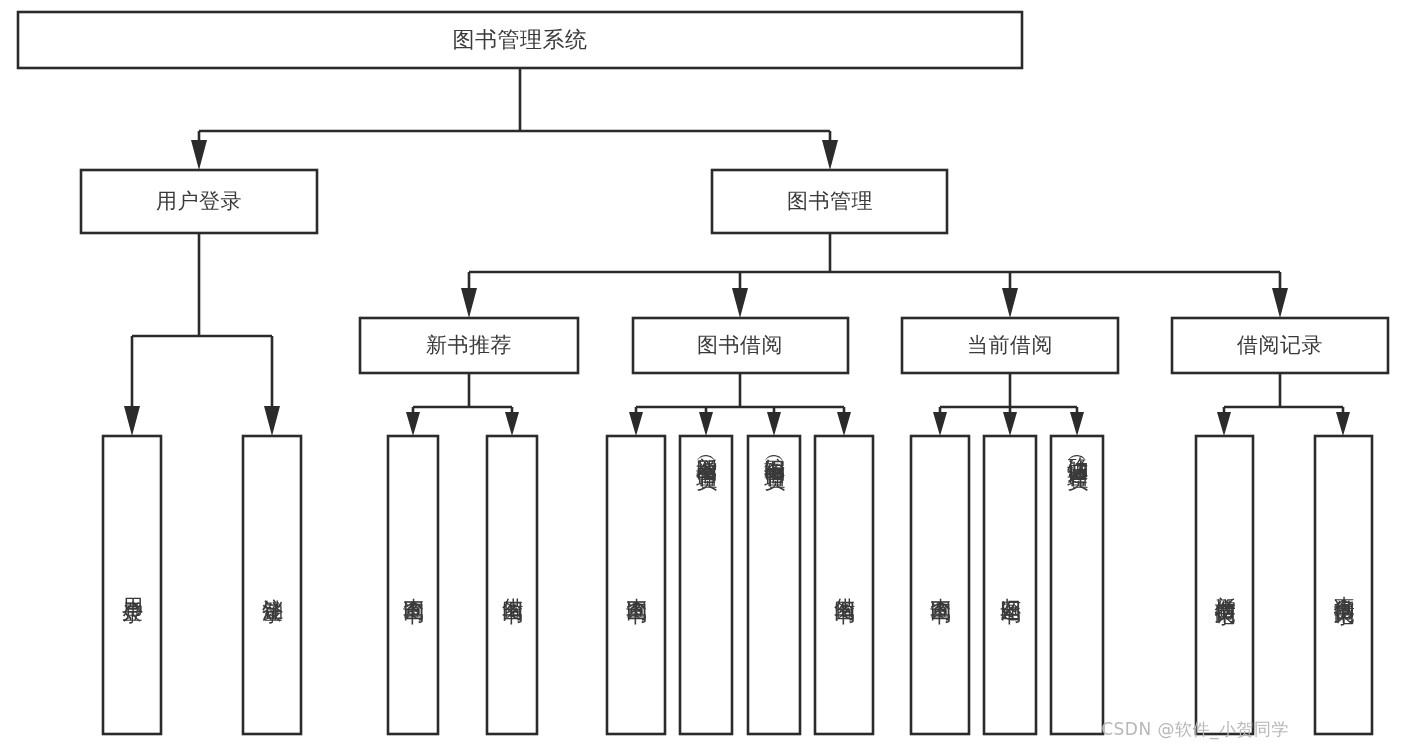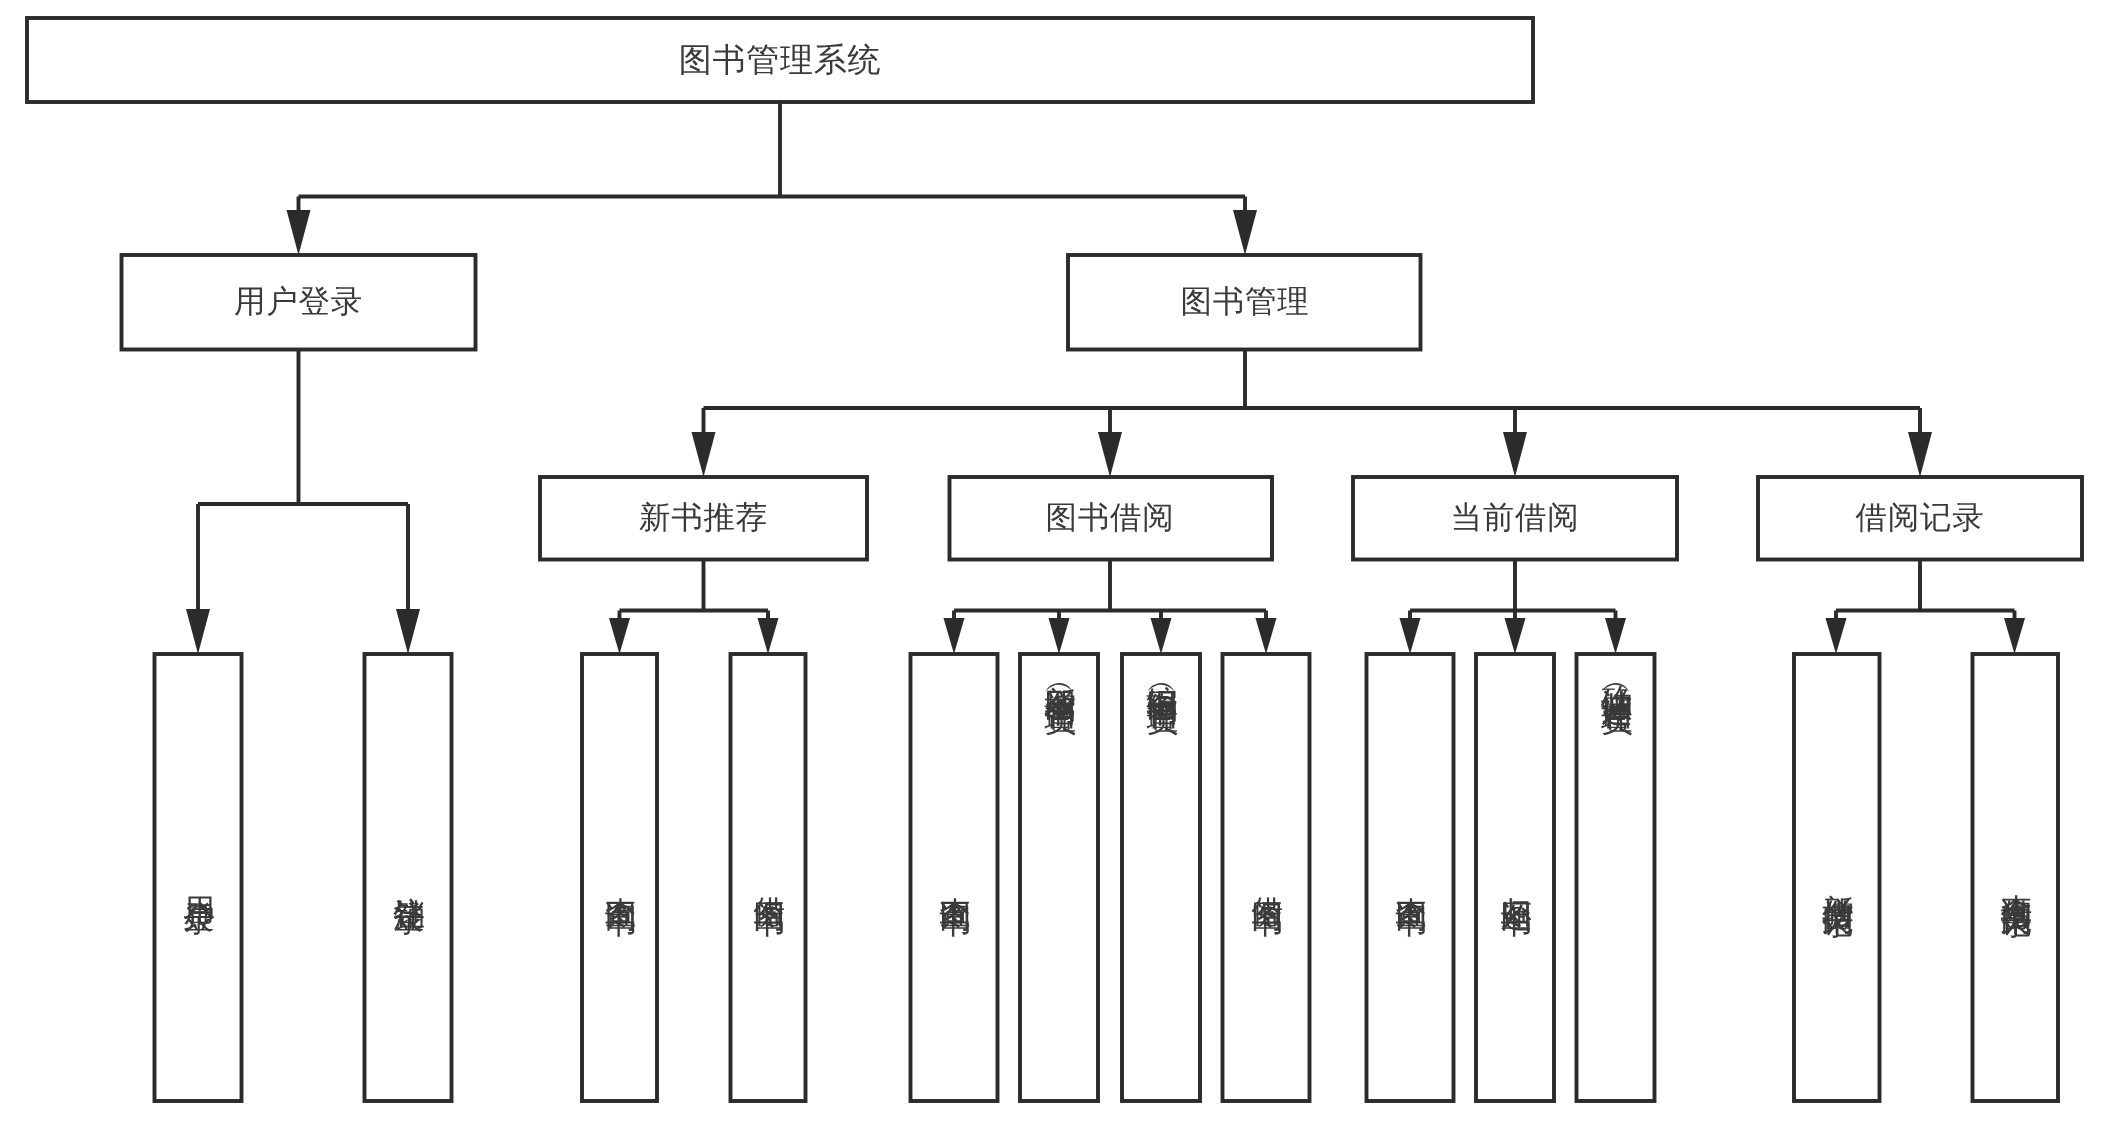--- a/index.html
+++ b/index.html
@@ -234,14 +234,15 @@
   <div class="leaf-label-wrap" style="left:1051px; top:440px; width:52px; height:290px; align-items:flex-start;">
     <span class="leaf-label-v">确认归还（管理员）</span>
   </div>
   <div class="leaf-label-wrap" style="left:1196px; top:436px; width:57px; height:298px;">
     <span class="leaf-label-v">新增借阅记录</span>
   </div>
   <div class="leaf-label-wrap" style="left:1315px; top:436px; width:57px; height:298px;">
     <span class="leaf-label-v">查询借阅记录</span>
   </div>
 
+  <div class="watermark">CSDN @软件_小贺同学</div>
 
 </div>
 
 </body></html>

